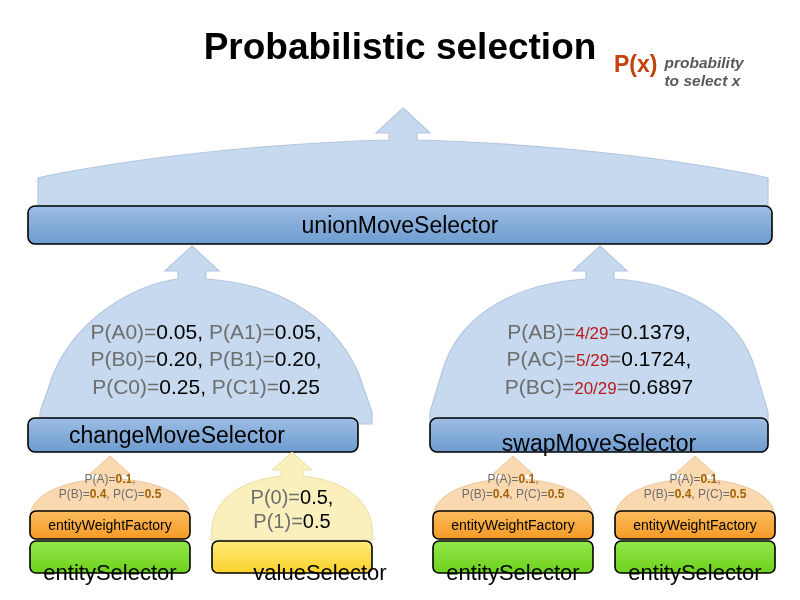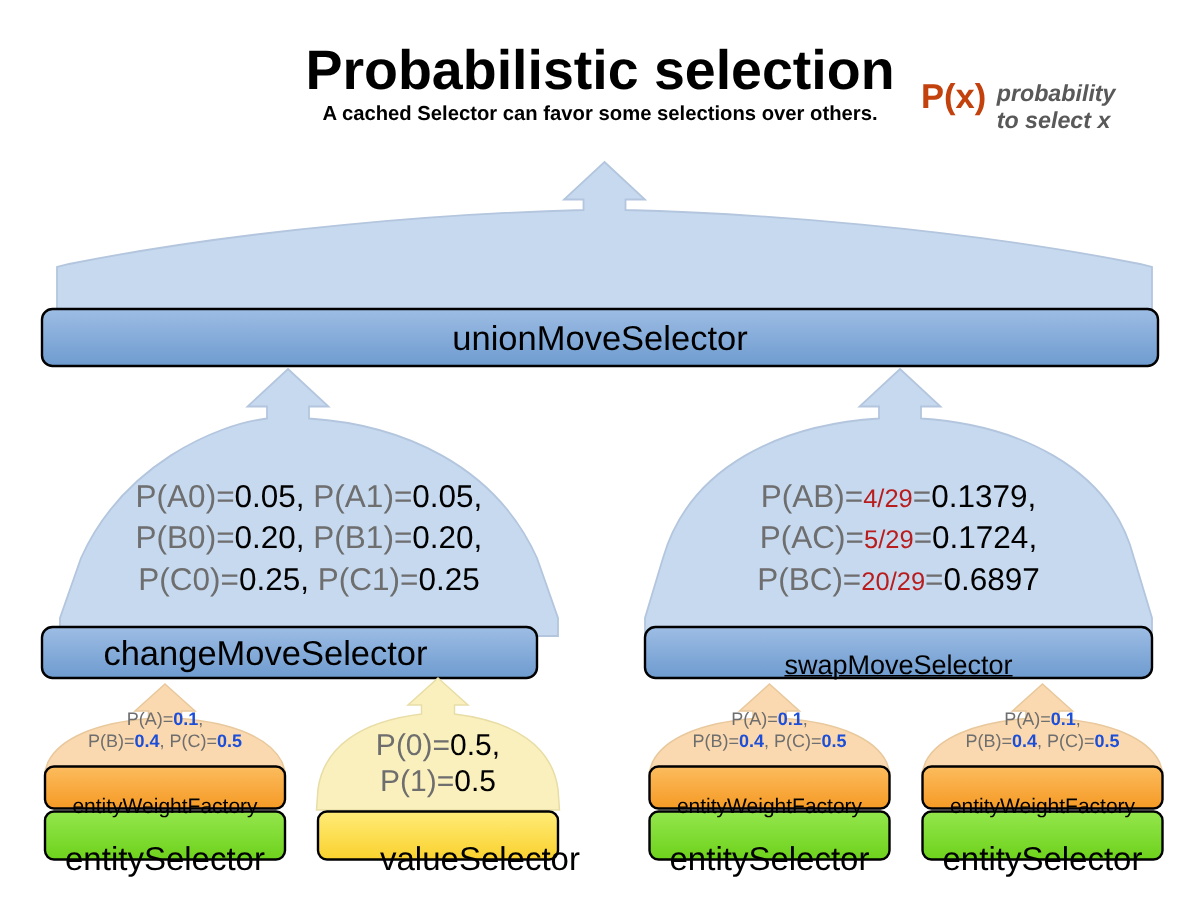--- a/index.html
+++ b/index.html
@@ -31,38 +31,38 @@
   .legend .px{font-size:23px;color:#c2410c;line-height:1.05;}
   .legend .desc{font-size:15.5px;color:#595959;font-style:italic;line-height:1.18;padding-top:2px;}
 
   
   .boxtext{
     position:absolute;text-align:center;color:#000;
     display:flex;align-items:center;justify-content:center;
   }
   .t-union{left:28px;top:208px;width:744px;height:34px;font-size:23px;}
   .t-change{left:28px;top:419px;width:298px;height:32px;font-size:23px;}
-  .t-swap{left:430px;top:419px;width:338px;height:48px;font-size:18px;text-decoration:underline;}
-
-  .t-ewf{font-size:14px;height:28px;margin-top:12px;}
+  .t-swap{left:430px;top:419px;width:338px;height:48px;font-size:23px;}
+
+  .t-ewf{font-size:14px;height:28px;}
   .t-sel{font-size:22px;height:30px;margin-top:16px;}
 
   
   .balloon-text{
     position:absolute;text-align:center;color:#000;line-height:1.30;
   }
   .bt-left{left:40px;top:318px;width:332px;font-size:21px;}
   .bt-right{left:430px;top:318px;width:338px;font-size:21px;}
   .bt-left .g,.bt-right .g{color:#6e6e6e;}
   .bt-right .frac{color:#b91c1c;font-size:17px;}
 
   .bt-small{
     position:absolute;text-align:center;line-height:1.22;font-size:12px;color:#6e6e6e;
   }
-  .bt-small b{color:#1d4ed8;font-weight:bold;}
+  .bt-small b{color:#a16207;font-weight:bold;}
   .bt-val{
     position:absolute;text-align:center;line-height:1.22;font-size:20px;color:#6e6e6e;
   }
   .bt-val .k{color:#000;}
 </style>
 </head>
 <body>
 
 <div id="stage">
 
@@ -181,21 +181,20 @@
 
     <g>
       <rect x="615" y="511" width="160" height="28" rx="6" ry="6" fill="url(#gOrangeBox)" stroke="#000" stroke-width="1.6"></rect>
     </g>
     <g>
       <rect x="615" y="541" width="160" height="32" rx="6" ry="6" fill="url(#gGreenBox)" stroke="#000" stroke-width="1.6"></rect>
     </g>
   </svg>
 
   <div class="lbl title">Probabilistic selection</div>
-  <div class="lbl subtitle">A cached Selector can favor some selections over others.</div>
 
   <div class="lbl legend">
     <span class="px">P(x)</span>
     <span class="desc">
       <span>probability</span><br>
       <span>to select x</span>
     </span>
   </div>
 
   <div class="boxtext t-union">unionMoveSelector</div>

